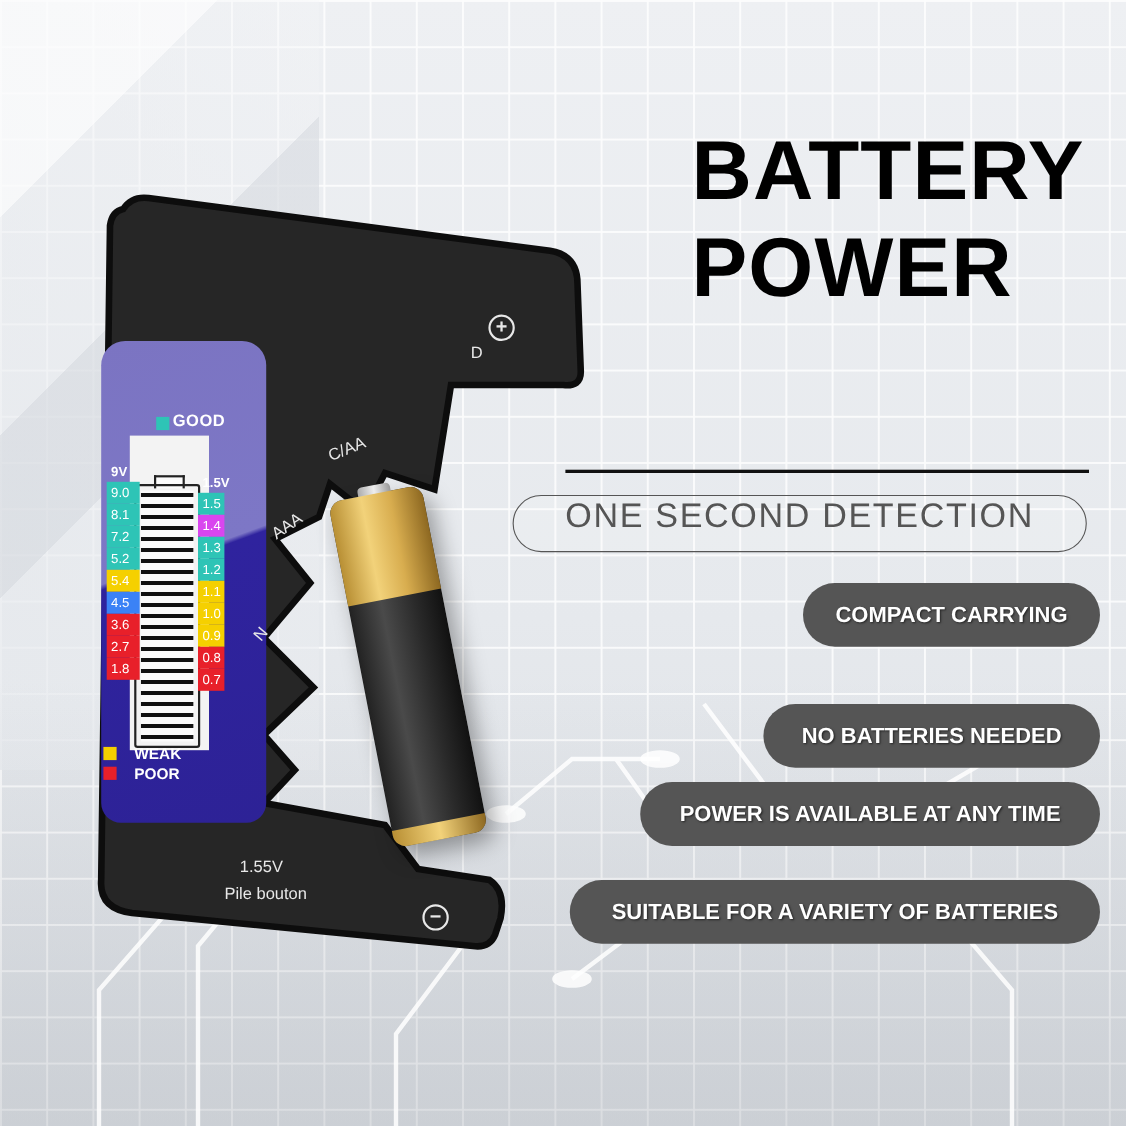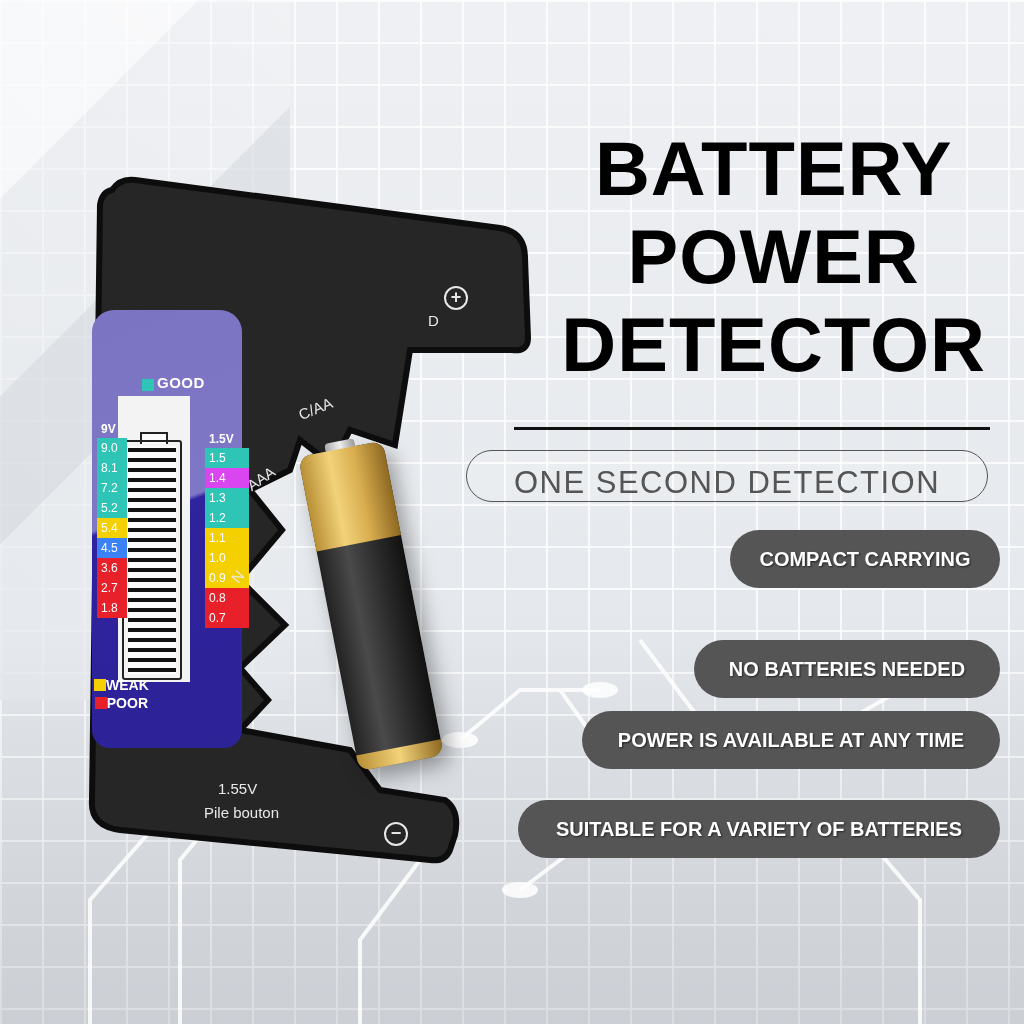--- a/index.html
+++ b/index.html
@@ -46,48 +46,48 @@
     position:absolute; left:122px; top:440px; width:60px; height:240px;
     border:2px solid #222; border-radius:3px; background:#fbfbfb;
     background-image: repeating-linear-gradient(180deg, transparent 0 6px, #111 6px 10px);
     background-clip: content-box; padding:4px; box-sizing:border-box;
   }
   .bars-cap { position:absolute; left:140px; top:432px; width:24px; height:10px; border:2px solid #222; border-bottom:none; background:#fbfbfb; }
   .scale-col { position:absolute; display:flex; flex-direction:column; }
   .scale-col .hdr { color:#fff; font-size:12px; font-weight:bold; padding:2px 4px; }
   .scale-col .v { color:#fff; font-size:12px; padding:1px 4px; line-height:18px; }
   .left-scale { left:97px; top:420px; width:30px; }
-  .right-scale { left:205px; top:430px; width:44px; }
+  .right-scale { left:180px; top:430px; width:24px; }
   .legend { position:absolute; left:94px; top:676px; color:#fff; font-size:14px; font-weight:bold; }
-  .legend div { display:flex; align-items:center; gap:0; line-height:18px;justify-content:center; }
+  .legend div { display:flex; align-items:center; gap:16px; line-height:18px; }
 
   .dev-label { position:absolute; color:#e8e8e8; font-size:15px; }
   .pol { position:absolute; width:20px; height:20px; border:2px solid #e8e8e8; border-radius:50%; color:#e8e8e8; font-size:18px; line-height:19px; text-align:center; font-weight:bold; }
 
   .battery {
     position:absolute; left:328px; top:446px; width:86px; height:320px;
     transform: rotate(-11deg); transform-origin: center;
     border-radius: 12px;
     background: linear-gradient(90deg, #222 0%, #4a4a4a 35%, #2a2a2a 70%, #111 100%);
     box-shadow: 6px 10px 20px rgba(0,0,0,0.35);
   }
   .battery-top {
     position:absolute; left:0; top:0; width:100%; height:96px; border-radius:12px 12px 0 0;
     background: linear-gradient(90deg, #b88f34 0%, #f2d27a 35%, #d8ad4f 65%, #8d6821 100%);
   }
   .battery-nub { position:absolute; left:28px; top:-8px; width:30px; height:10px; border-radius:4px 4px 0 0; background:linear-gradient(90deg,#aaa,#eee,#999); }
   .battery-bottom { position:absolute; left:0; bottom:0; width:100%; height:16px; border-radius:0 0 12px 12px; background: linear-gradient(90deg, #b88f34, #f2d27a, #8d6821); }
 
   
-  .title { position:absolute; right:38px; top:112px; text-align:center; color:#000; font-weight:bold; font-size:76px; line-height:88px; letter-spacing:1px;margin-top:13px; }
+  .title { position:absolute; right:38px; top:112px; text-align:left; color:#000; font-weight:bold; font-size:76px; line-height:88px; letter-spacing:1px; }
   .rule { position:absolute; left:514px; top:427px; width:476px; height:3px; background:#111; }
   .pill-outline {
     position:absolute; left:466px; top:450px; width:522px; height:52px;
     border:1.5px solid #555; border-radius:26px; box-sizing:border-box;
-    display:flex; align-items:flex-end; justify-content:center;
+    display:flex; align-items:flex-start; justify-content:center;
     color:#555; font-size:31px; letter-spacing:1.5px; background:rgba(255,255,255,0.15);
   }
   .feature {
     position:absolute; right:24px; height:58px; border-radius:29px;
     background:#555; color:#fff; font-weight:bold; font-size:20px;
     display:flex; align-items:center; justify-content:center; box-sizing:border-box;
     text-shadow: 1px 1px 2px rgba(0,0,0,0.6);
   }
 </style>
 </head>
@@ -178,21 +178,20 @@
   <div class="battery">
     <div class="battery-nub"></div>
     <div class="battery-top"></div>
     <div class="battery-bottom"></div>
   </div>
 </div>
 
 <div class="title">
   <div>BATTERY</div>
   <div>POWER</div>
-  <div>DETECTOR</div>
 </div>
 
 <div class="rule"></div>
 
 <div class="pill-outline">
   <span>ONE SECOND DETECTION</span>
 </div>
 
 <div class="feature" style="top:530px;width:270px">
   <span>COMPACT CARRYING</span>

